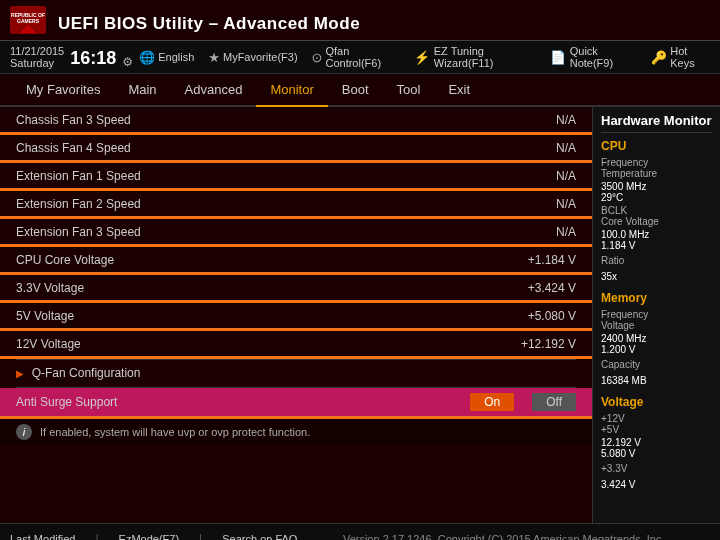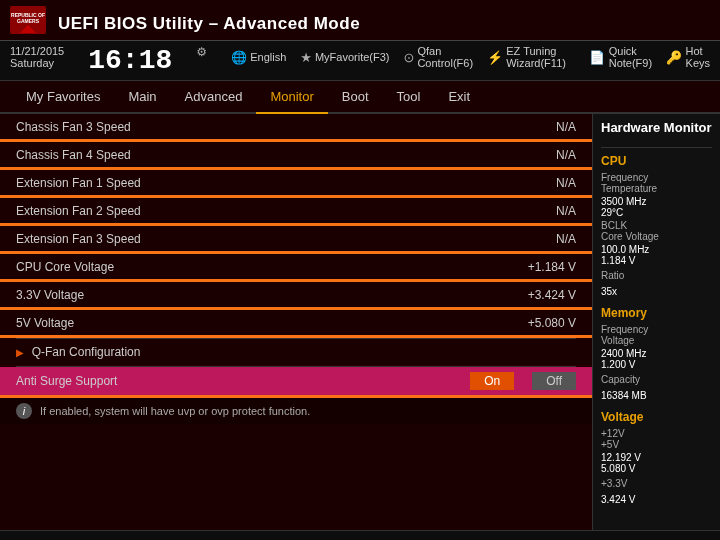--- a/index.html
+++ b/index.html
@@ -35,35 +35,34 @@
       font-size: 17px;
       color: #fff;
       font-weight: bold;
       letter-spacing: 0.5px;
     }
 
     
     .toolbar {
       background: #0d0d0d;
       display: flex;
-      align-items: flex-start;
+      align-items: flex-end;
       padding: 4px 10px;
-      gap: 24px;
+      gap: 6px;
       border-bottom: 1px solid #333;
     }
     .toolbar-datetime {
       color: #ccc;
       font-size: 11px;
     }
     .toolbar-time {
-      font-size: 28px;
+      font-size: 18px;
       color: #fff;
       font-weight: bold;
       vertical-align: middle;
-      font-family: Liberation Mono, monospace;
     }
     .toolbar-gear {
       color: #aaa;
       font-size: 12px;
     }
     .toolbar-items {
       display: flex;
       align-items: center;
       gap: 14px;
       flex: 1;
@@ -208,21 +207,21 @@
       background: #111;
       border-left: 1px solid #333;
       padding: 6px 8px;
     }
     .sidebar-title {
       color: #fff;
       font-size: 13px;
       font-weight: bold;
       margin-bottom: 6px;
       border-bottom: 1px solid #333;
-      padding-bottom: 12px;
+      padding-bottom: 4px;
     }
     .sidebar-section {
       margin-bottom: 8px;
     }
     .sidebar-section-title {
       color: #e8a000;
       font-size: 12px;
       font-weight: bold;
       margin-bottom: 4px;
     }
@@ -372,20 +371,24 @@
       <span class="row-value">+1.184 V</span>
     </div>
     <div class="table-row">
       <span class="row-label">3.3V Voltage</span>
       <span class="row-value">+3.424 V</span>
     </div>
     <div class="table-row">
       <span class="row-label">5V Voltage</span>
       <span class="row-value">+5.080 V</span>
     </div>
+    <div class="table-row">
+      <span class="row-label">12V Voltage</span>
+      <span class="row-value">+12.192 V</span>
+    </div>
 
     <hr class="divider-line">
 
     <div class="qfan-row">
       <span class="arrow">▶</span>
       <span class="qfan-label">Q-Fan Configuration</span>
     </div>
 
     <hr class="divider-line">
 

